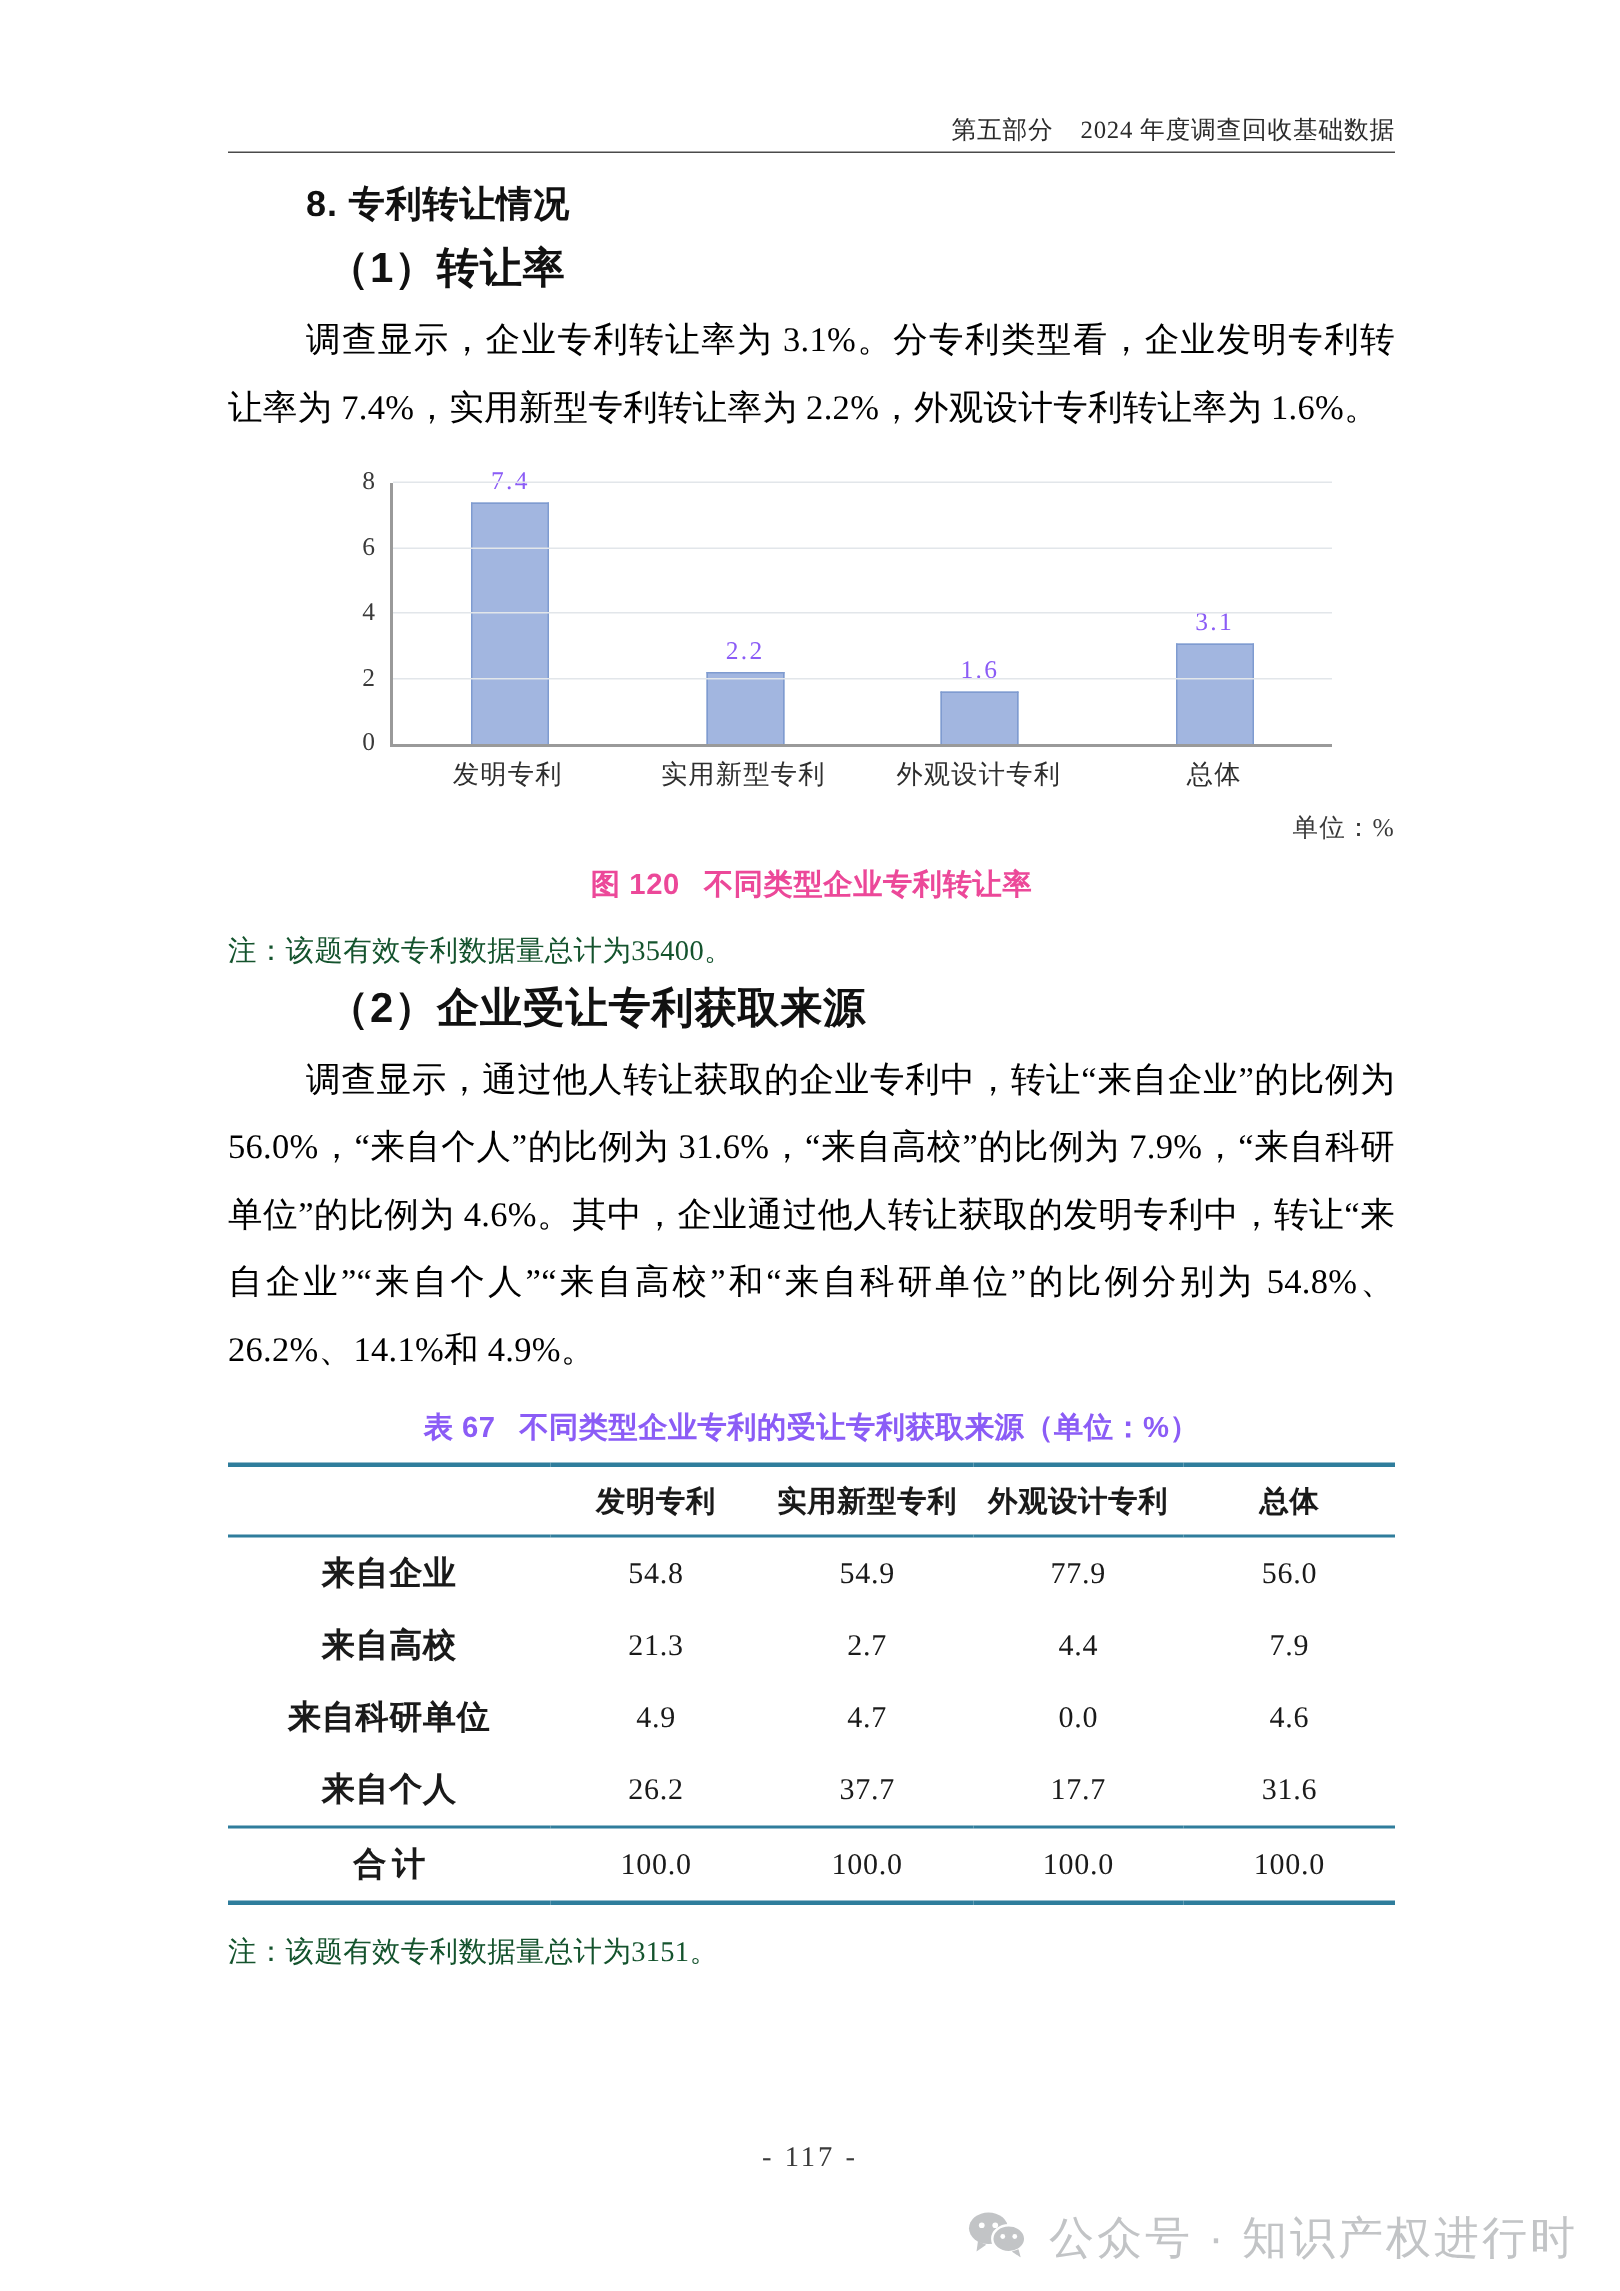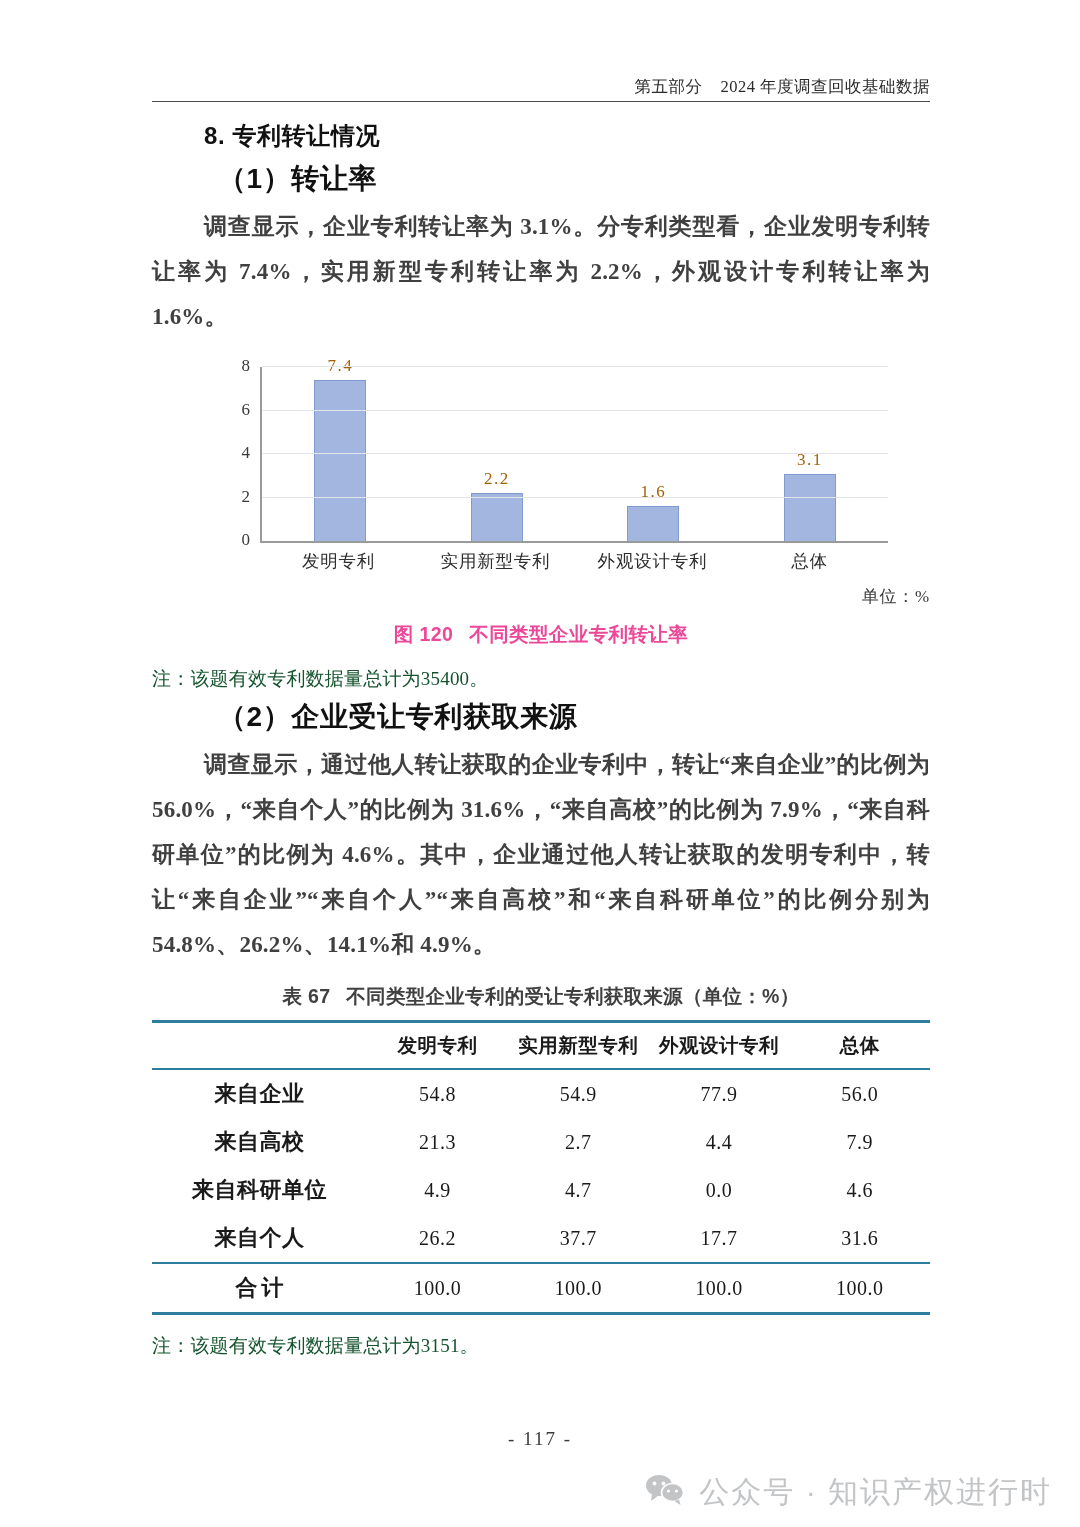--- a/index.html
+++ b/index.html
@@ -65,22 +65,21 @@
     color: #111;
   }
   p.para {
     font-size: 23px;
     line-height: 45px;
     margin: 0;
     text-indent: 52px;
     text-align: justify;
     text-justify: inter-ideograph;
     letter-spacing: 0.2px;
-    color: #404040;
-    font-weight: bold;
+    color: #000000;
   }
 
   
   .chart-wrap {
     position: relative;
     margin: 18px 0 0 0;
     height: 250px;
   }
   .chart {
     position: absolute;
@@ -133,21 +132,21 @@
     background: #a2b6e0;
     border: 1px solid #7f9bd0;
     border-bottom: none;
     box-sizing: border-box;
   }
   .bar-label {
     position: absolute;
     left: 50%;
     transform: translateX(-50%);
     font-size: 17px;
-    color: #a16207;
+    color: #8b5cf6;
     letter-spacing: 1.5px;
     white-space: nowrap;
   }
   .xcat-row {
     position: absolute;
     left: 58px;
     right: 14px;
     bottom: 6px;
     display: flex;
   }
@@ -183,21 +182,21 @@
     margin: 18px 0 0 0;
     letter-spacing: 0.2px;
   }
 
   
   .tbl-caption {
     text-align: center;
     font-family: "Liberation Sans", "DejaVu Sans", sans-serif;
     font-weight: bold;
     font-size: 19.5px;
-    color: #404040;
+    color: #8b5cf6;
     margin: 16px 0 10px 0;
     letter-spacing: 0.3px;
   }
   .tbl-caption .sep { display: inline-block; width: 16px; }
   table.data {
     width: 100%;
     border-collapse: collapse;
     table-layout: fixed;
   }
   table.data th, table.data td {

